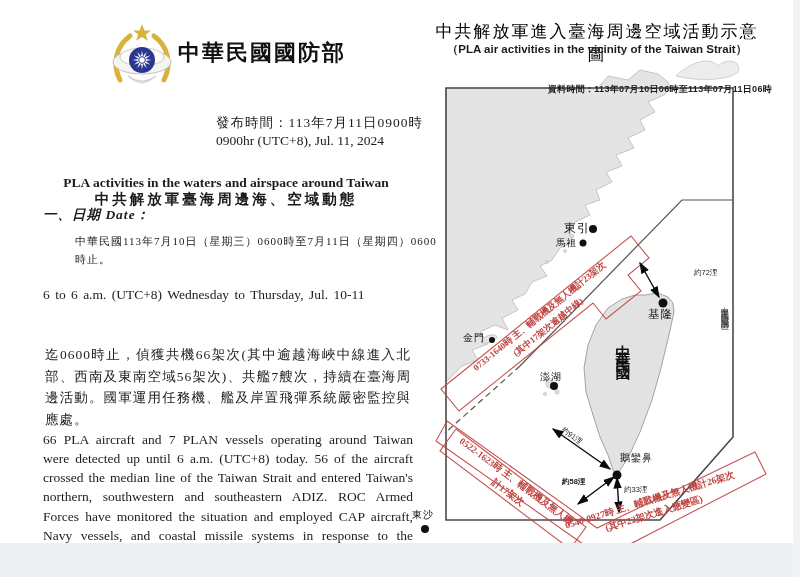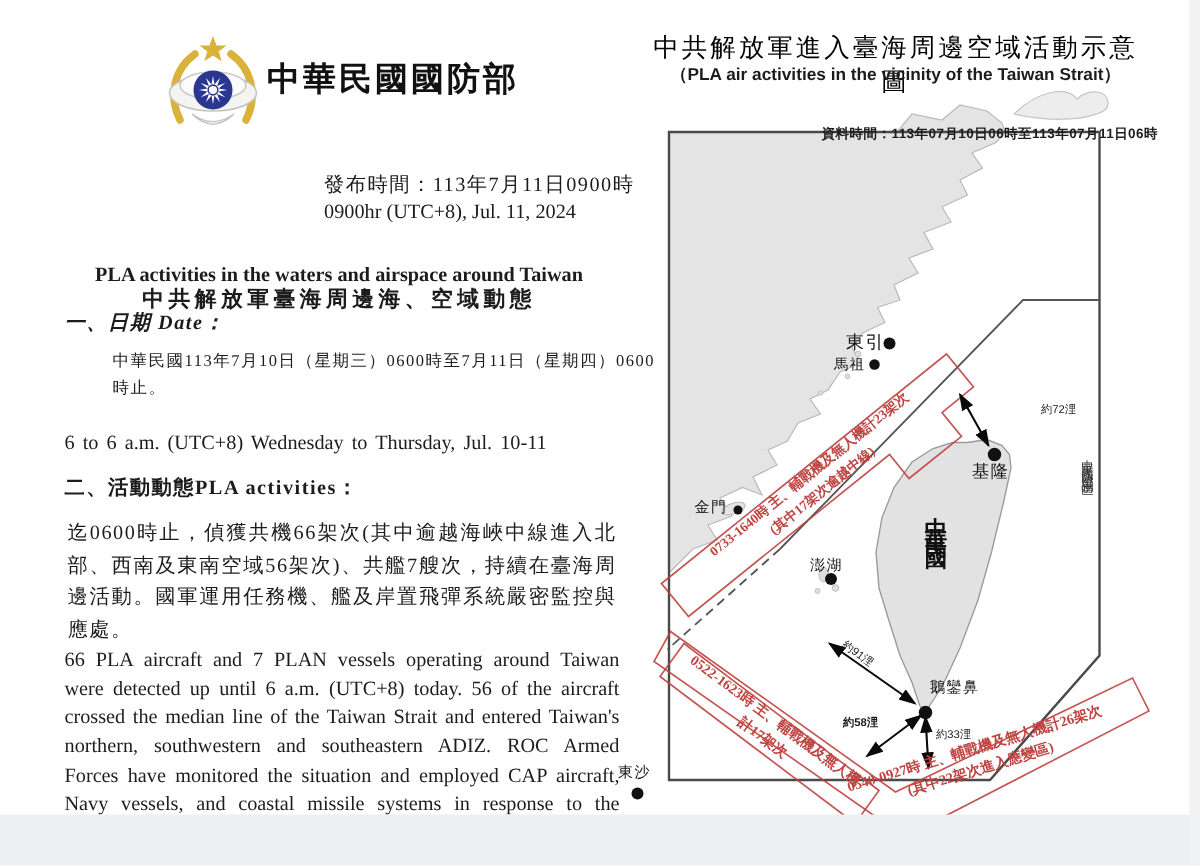--- a/index.html
+++ b/index.html
@@ -127,21 +127,20 @@
   </svg>
 
   <div class="abs" id="org-cn">中華民國國防部</div>
   <div class="abs" id="rel-cn">發布時間：113年7月11日0900時</div>
   <div class="abs" id="rel-en">0900hr (UTC+8), Jul. 11, 2024</div>
   <div class="abs" id="title-cn">中共解放軍臺海周邊海、空域動態</div>
   <div class="abs" id="title-en">PLA activities in the waters and airspace around Taiwan</div>
   <div class="abs" id="s1-head">一、日期 Date：</div>
   <div class="abs" id="s1-cn">中華民國113年7月10日（星期三）0600時至7月11日（星期四）0600時止。</div>
   <div class="abs" id="s1-en">6 to 6 a.m. (UTC+8) Wednesday to Thursday, Jul. 10-11</div>
-  <div class="abs" id="s2-head">二、活動動態PLA activities：</div>
   <div class="abs" id="s2-cn">迄0600時止，偵獲共機66架次(其中逾越海峽中線進入北部、西南及東南空域56架次)、共艦7艘次，持續在臺海周邊活動。國軍運用任務機、艦及岸置飛彈系統嚴密監控與應處。</div>
   <div class="abs" id="s2-en">66 PLA aircraft and 7 PLAN vessels operating around Taiwan were detected up until 6 a.m. (UTC+8) today. 56 of the aircraft crossed the median line of the Taiwan Strait and entered Taiwan's northern, southwestern and southeastern ADIZ. ROC Armed Forces have monitored the situation and employed CAP aircraft, Navy vessels, and coastal missile systems in response to the detected activities.</div>
 
   <div class="abs sans" id="map-title-cn">中共解放軍進入臺海周邊空域活動示意圖</div>
   <div class="abs sans" id="map-title-en">（PLA air activities in the vicinity of the Taiwan Strait）</div>
   <div class="abs sans" id="map-data-time">資料時間：113年07月10日06時至113年07月11日06時</div>
 
   <div class="abs place" id="lbl-dongyin">東引</div>
   <div class="abs place" id="lbl-matsu">馬祖</div>
   <div class="abs place" id="lbl-kinmen">金門</div>

